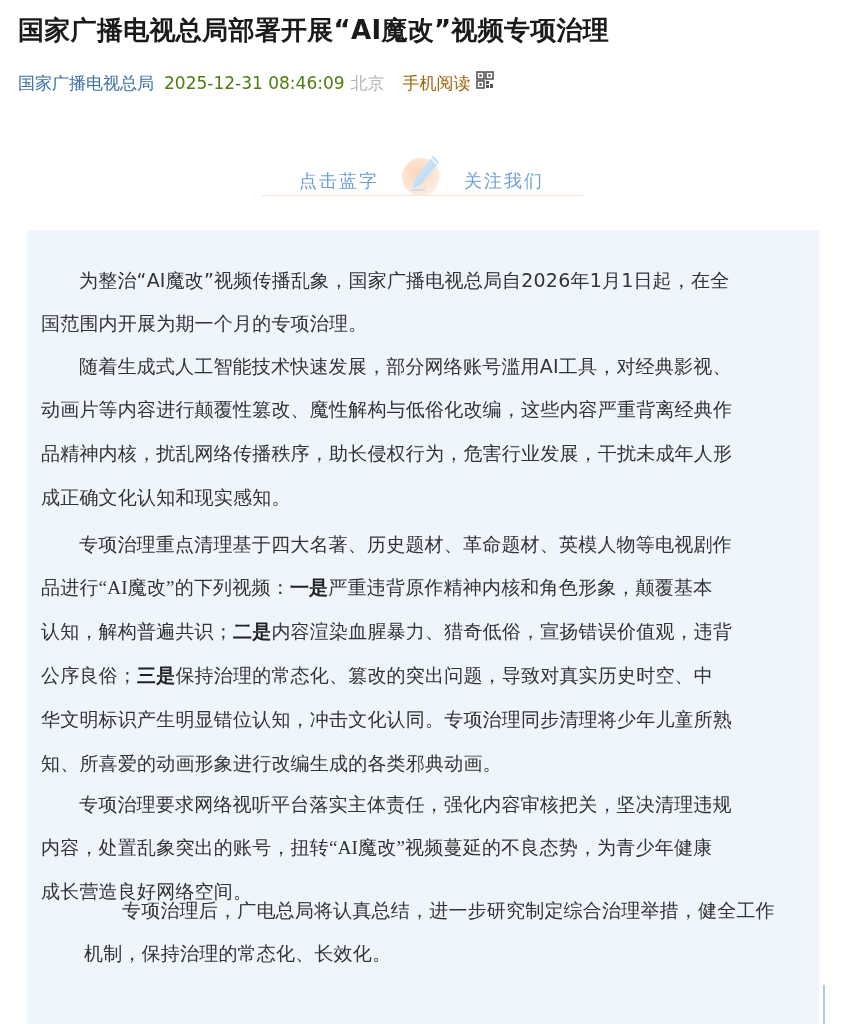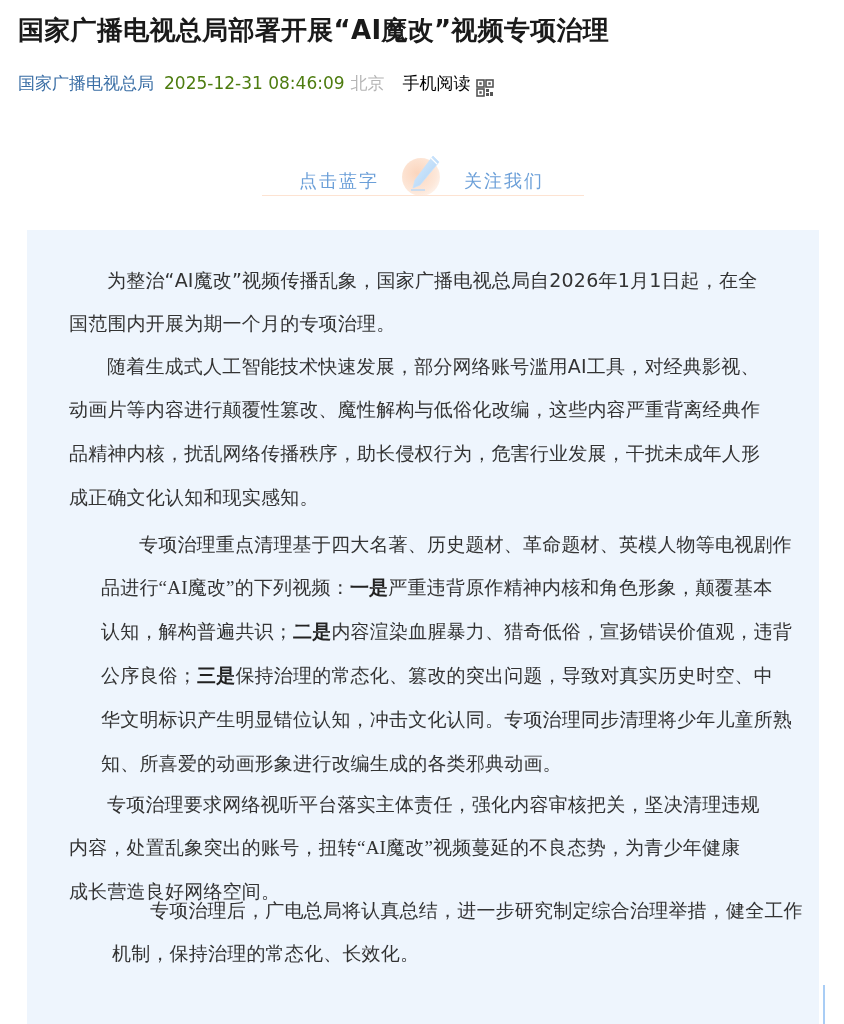--- a/index.html
+++ b/index.html
@@ -12,26 +12,26 @@
 
     .title {
       position: absolute; left: 18px; top: 12px;
       font-size: 26px; font-weight: bold; color: #1a1a1a;
       letter-spacing: 0.3px; white-space: nowrap;
       line-height: 36px;
     }
     .meta {
       position: absolute; left: 18px; top: 70px;
       font-size: 17px; line-height: 26px; white-space: nowrap;
-      display: flex; align-items: flex-end;
+      display: flex; align-items: flex-start;
     }
     .meta .source { color: #3a6ea5; margin-right: 10px; }
     .meta .time { color: #4d7c0f; margin-right: 6px; }
     .meta .loc { color: #b5b5b5; margin-right: 18px; }
-    .meta .mobile { color: #000000; margin-right: 5px; }
+    .meta .mobile { color: #a16207; margin-right: 5px; }
     .qr-icon { display: inline-block; width: 18px; height: 18px; }
 
     .follow-bar {
       position: absolute; left: 262px; top: 150px; width: 322px; height: 50px;
     }
     .follow-line {
       position: absolute; left: 0; right: 0; top: 45px; height: 1px;
       background: #fde3d2;
     }
     .follow-left, .follow-right {
@@ -53,21 +53,21 @@
       position: absolute; left: 27px; top: 230px; width: 792px; height: 794px;
       background: #eef5fd;
     }
     .content p {
       position: absolute; left: 0; width: 792px;
       padding: 0 14px 0 0;
       font-size: 19px; line-height: 44px; color: #333333;
       text-indent: 38px; text-align: justify;
       letter-spacing: 0.2px;
     }
-    .content p .line { display: block; white-space: nowrap; margin-left: 28px; }
+    .content p .line { display: block; white-space: nowrap; }
     .content p .line.cont { text-indent: 0; font-family: Liberation Serif, serif; }
     .content b { font-weight: bold; color: #222; }
     .p-inner { padding-left: 14px; }
 
     .scroll-indicator {
       position: absolute; left: 823px; top: 985px; width: 2px; height: 39px;
       background: #a9cdf5;
     }
   </style>
 </head>
@@ -124,21 +124,21 @@
       <span class="line cont p-inner">国范围内开展为期一个月的专项治理。</span>
     </p>
 
     <p style="top:114px;">
       <span class="line p-inner">随着生成式人工智能技术快速发展，部分网络账号滥用AI工具，对经典影视、</span>
       <span class="line cont p-inner">动画片等内容进行颠覆性篡改、魔性解构与低俗化改编，这些内容严重背离经典作</span>
       <span class="line cont p-inner">品精神内核，扰乱网络传播秩序，助长侵权行为，危害行业发展，干扰未成年人形</span>
       <span class="line cont p-inner">成正确文化认知和现实感知。</span>
     </p>
 
-    <p style="top:292px;padding-left:32px;">
+    <p style="top:292px;">
       <span class="line p-inner">专项治理重点清理基于四大名著、历史题材、革命题材、英模人物等电视剧作</span>
       <span class="line cont p-inner"><span>品进行“AI魔改”的下列视频：</span><b>一是</b><span>严重违背原作精神内核和角色形象，颠覆基本</span></span>
       <span class="line cont p-inner"><span>认知，解构普遍共识；</span><b>二是</b><span>内容渲染血腥暴力、猎奇低俗，宣扬错误价值观，违背</span></span>
       <span class="line cont p-inner"><span>公序良俗；</span><b>三是</b><span>保持治理的常态化、篡改的突出问题，导致对真实历史时空、中</span></span>
       <span class="line cont p-inner">华文明标识产生明显错位认知，冲击文化认同。专项治理同步清理将少年儿童所熟</span>
       <span class="line cont p-inner">知、所喜爱的动画形象进行改编生成的各类邪典动画。</span>
     </p>
 
     <p style="top:552px;">
       <span class="line p-inner">专项治理要求网络视听平台落实主体责任，强化内容审核把关，坚决清理违规</span>

